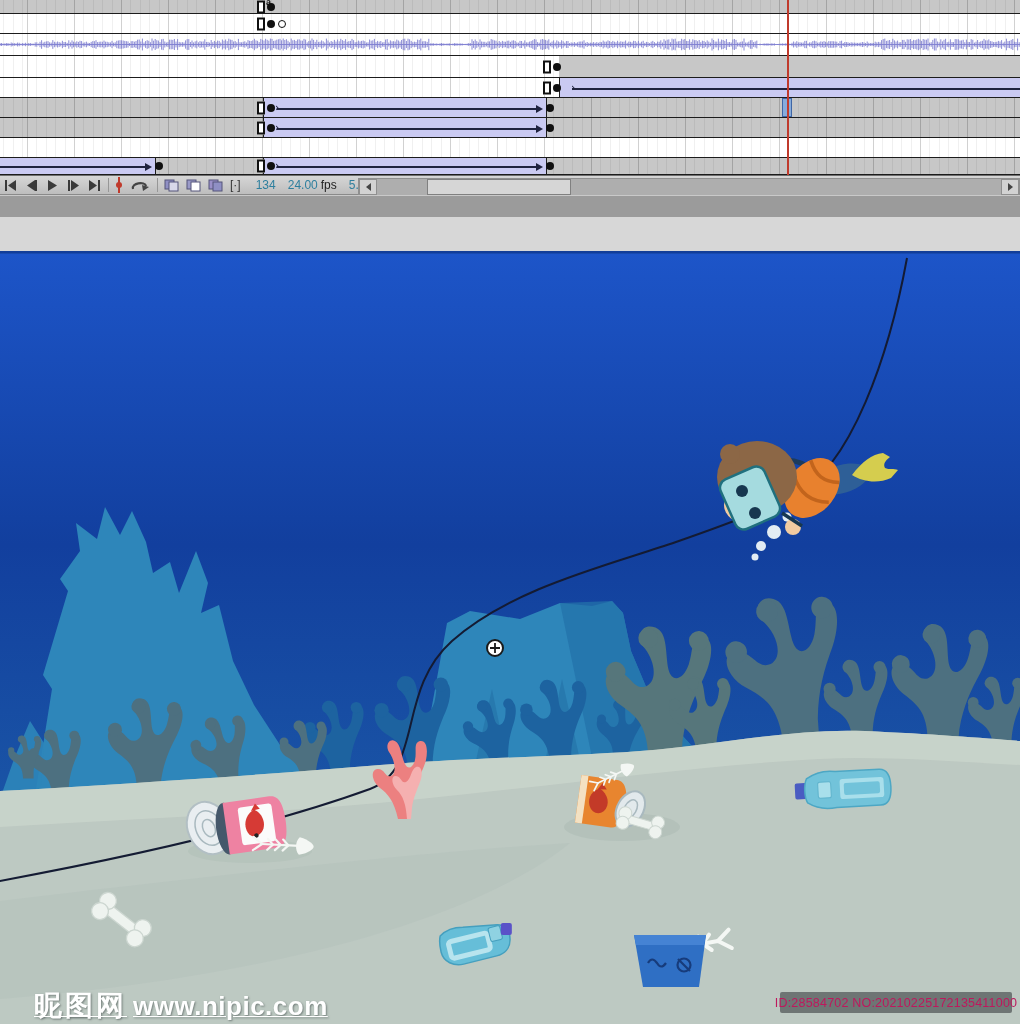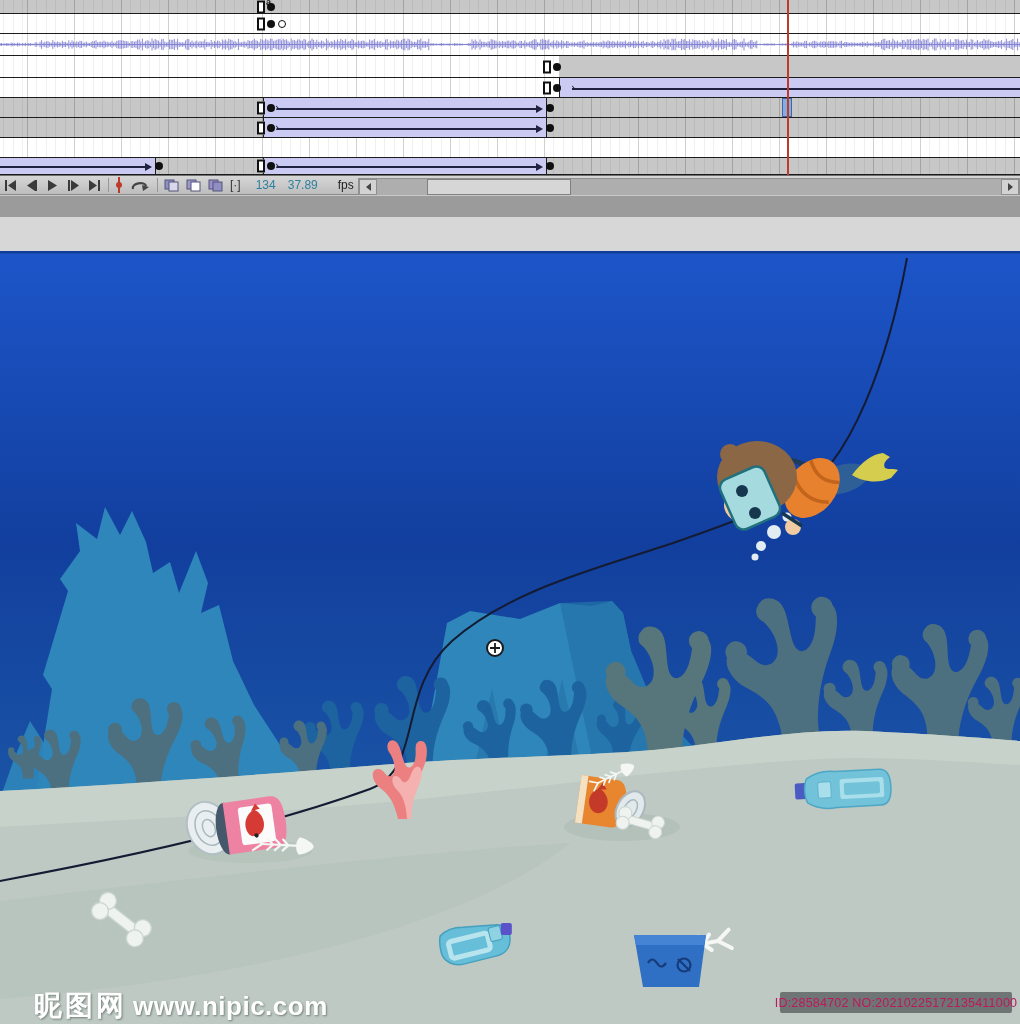--- a/index.html
+++ b/index.html
@@ -33,41 +33,41 @@
 
   
   #tl-toolbar{position:absolute;left:0;top:175px;width:1020px;height:20px;
       background:linear-gradient(#d6d6d6,#bdbdbd);border-top:1px solid #6e6e6e;
       border-bottom:1px solid #8a8a8a;box-sizing:border-box;display:flex;align-items:center;}
   .tbtn{width:21px;height:16px;display:flex;align-items:center;justify-content:center;cursor:pointer;}
   .tsep{width:1px;height:14px;background:#979797;margin:0 3px;}
   .ticon{display:flex;align-items:center;justify-content:center;padding:0 3px;}
   .stat{font:12px "Liberation Sans",sans-serif;margin-left:12px;white-space:nowrap;}
   .teal{color:#2e7f9e;border-bottom:1px dotted #2e7f9e;padding-bottom:8px;}
-  .darktxt{color:#1e1e1e;margin-left:20px;}
+  .darktxt{color:#1e1e1e;margin-left:3px;}
   .glyph{font:12px "Liberation Sans",sans-serif;color:#333;}
   #scrollbar{position:absolute;left:358px;right:0;top:2px;height:16px;background:#aeaeae;border:1px solid #8f8f8f;}
   .sb-btn{position:absolute;top:0;width:16px;height:14px;background:#d2d2d2;border:1px solid #8f8f8f;
       display:flex;align-items:center;justify-content:center;}
   #sb-left{left:0;} #sb-right{right:0;}
   #sb-thumb{position:absolute;left:68px;top:0;width:142px;height:14px;background:#d6d6d6;border:1px solid #808080;}
   .tri{width:0;height:0;}
   .tri-l{border-right:5px solid #444;border-top:4px solid transparent;border-bottom:4px solid transparent;}
   .tri-r{border-left:5px solid #444;border-top:4px solid transparent;border-bottom:4px solid transparent;}
 
   
   #divider-band{position:absolute;left:0;top:195px;width:1020px;height:22px;background:#9b9b9b;border-top:1px solid #c9c9c9;box-sizing:border-box;}
   #pasteboard{position:absolute;left:0;top:217px;width:1020px;height:34px;background:#d7d7d7;}
 
   
   #stage{position:absolute;left:0;top:251px;width:1020px;height:773px;display:block;}
 
   
   #wm-site{position:absolute;left:34px;top:987px;color:#fff;white-space:nowrap;
-      text-shadow:1px 1px 2px rgba(60,70,70,.55);z-index:40;}
+      text-shadow:1px 1px 2px rgba(60,70,70,.55);z-index:40;text-decoration:underline;}
   #wm-site .cn{font:bold 28px "Liberation Sans",sans-serif;letter-spacing:3px;}
   #wm-site .url{font:bold 26px "Liberation Sans",sans-serif;margin-left:6px;letter-spacing:0.5px;}
   #wm-id{position:absolute;left:780px;top:992px;width:232px;height:21px;background:rgba(96,102,102,.85);
       border-radius:2px;display:flex;align-items:center;justify-content:center;z-index:40;}
   #wm-id span{font:12.5px "Liberation Sans",sans-serif;color:#be185d;letter-spacing:0.2px;white-space:nowrap;}
 </style>
 </head>
 <body>
 
 <div id="app">
@@ -194,21 +194,21 @@
       <svg width="16" height="13">
           <rect x="1" y="1" width="9" height="9" fill="#9a8fc8" stroke="#55557a"></rect>
           <rect x="5" y="3" width="9" height="9" fill="#8f8fc4" stroke="#55557a"></rect>
         </svg>
       </span>
     <span class="ticon glyph">[·]</span>
     <span class="stat">
       <span class="teal">134</span>
     </span>
     <span class="stat">
-      <span class="teal">37.89</span><span class="darktxt">fps</span>
+      <span class="teal">24.00</span><span class="darktxt">fps</span>
     </span>
     <span class="stat">
       <span class="teal">5.5</span><span class="darktxt">s</span>
     </span>
     <div id="scrollbar">
       <div class="sb-btn" id="sb-left">
           <span class="tri tri-l"></span>
         </div>
       <div id="sb-thumb"></div>
       <div class="sb-btn" id="sb-right">

